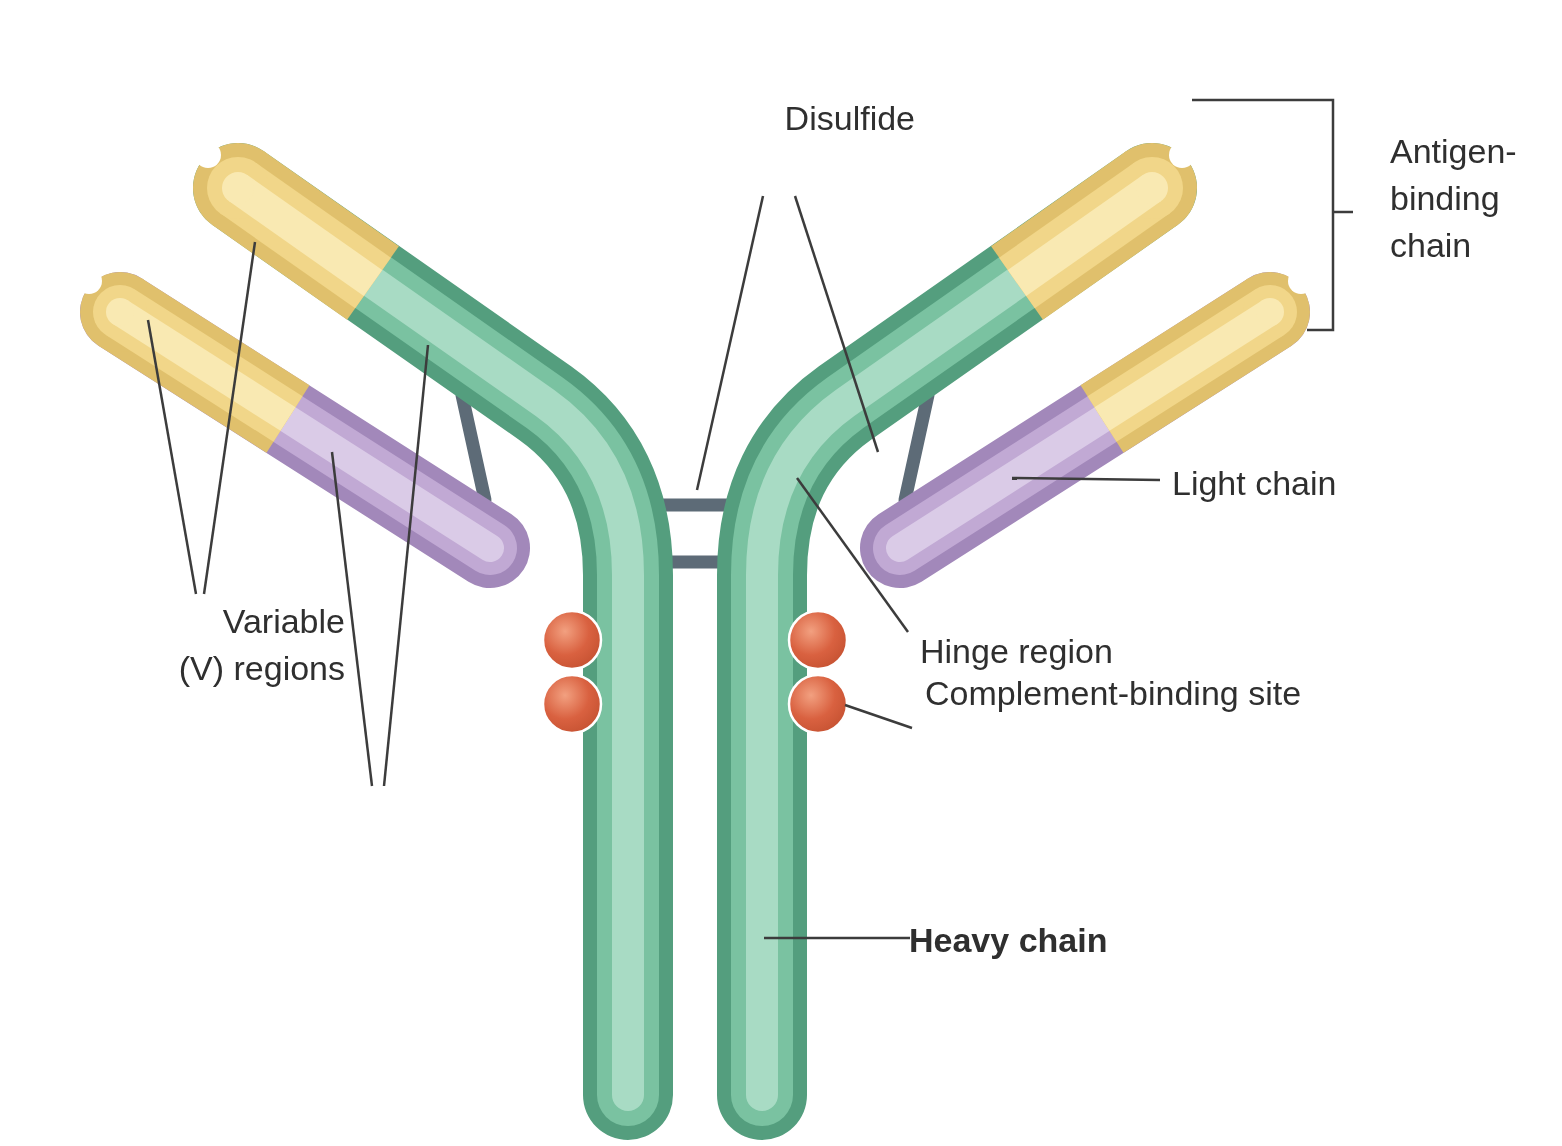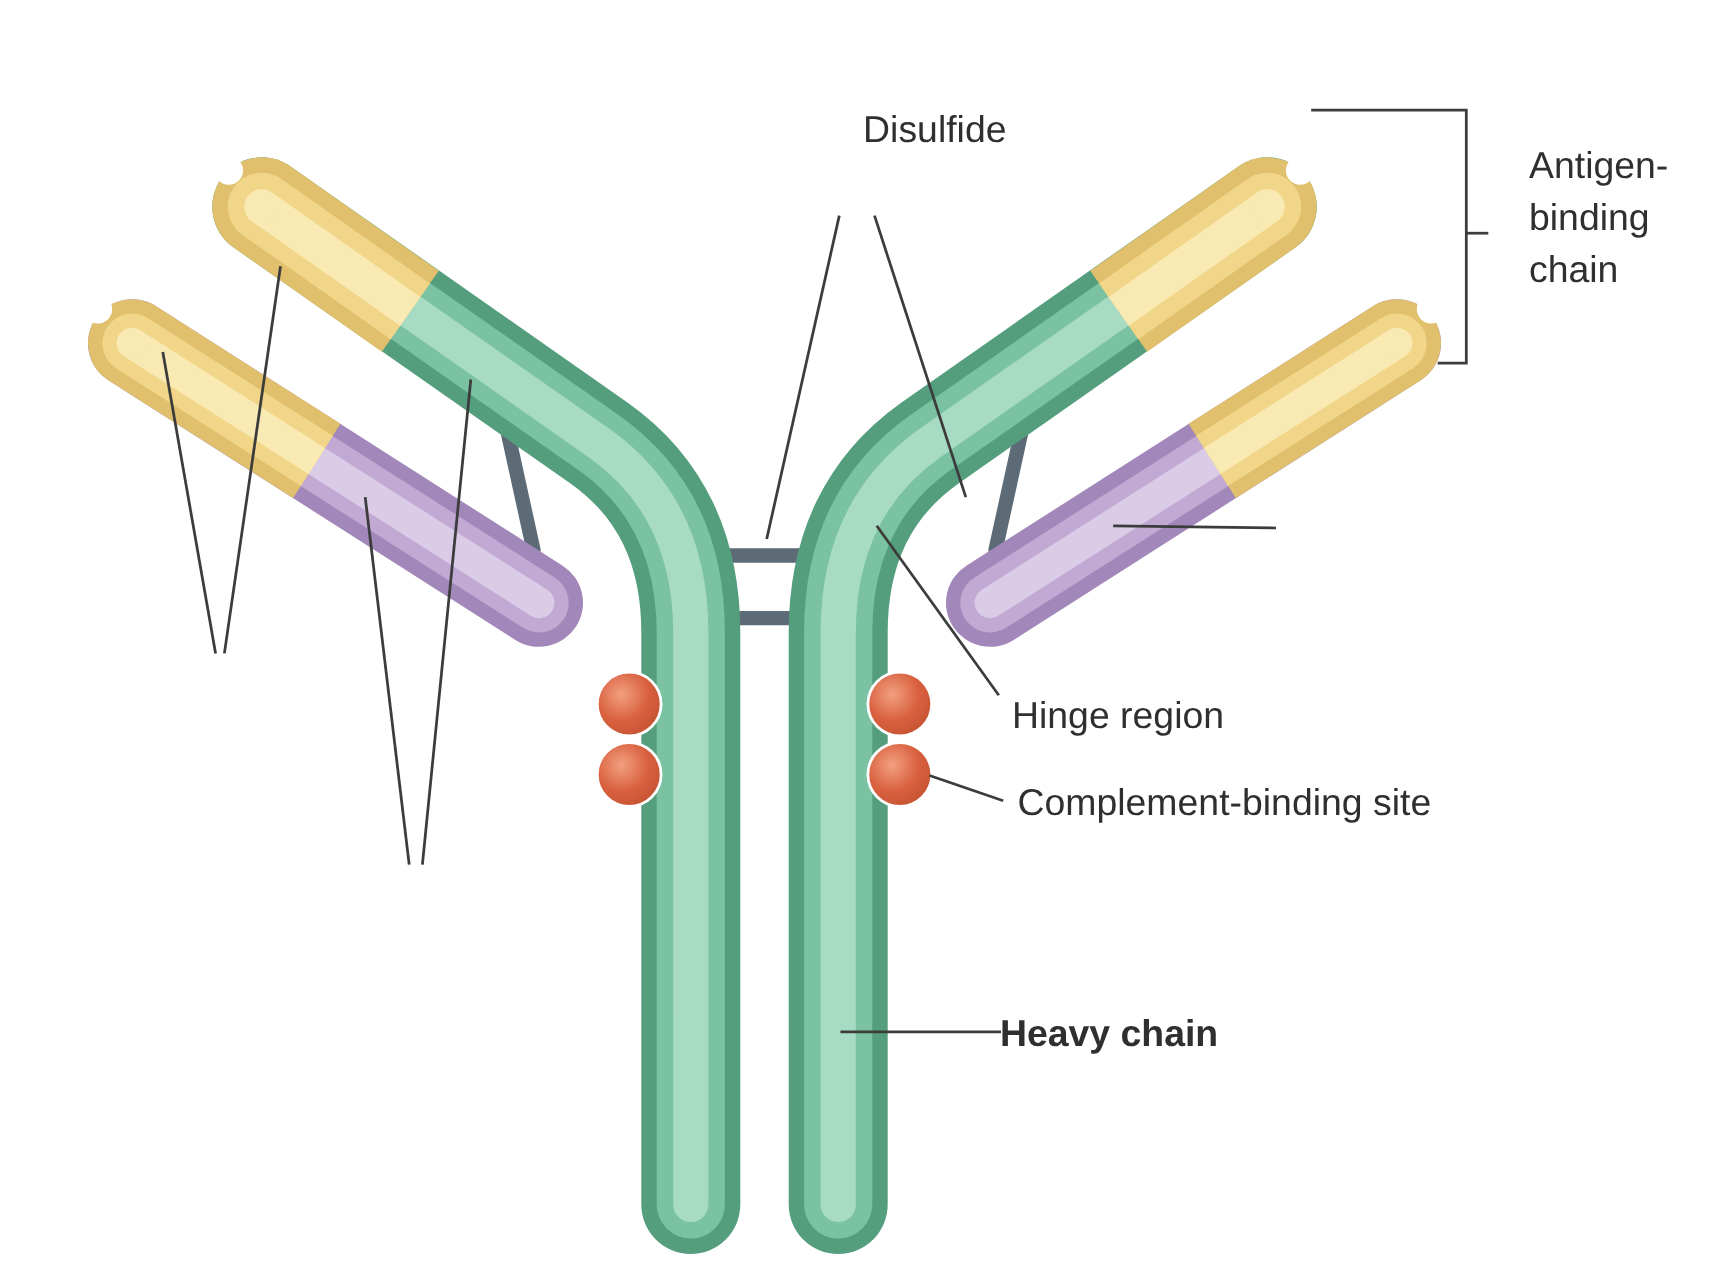--- a/index.html
+++ b/index.html
@@ -133,22 +133,27 @@
   <div class="label center" style="left:660px; top:95px; width:255px;">
     <span class="line">Disulfide</span>
   </div>
 
   <div class="label" style="left:1370px; top:128px;margin-left:20px;">
     <span class="line">Antigen-</span>
     <span class="line">binding</span>
     <span class="line">chain</span>
   </div>
 
+  <div class="label" style="left:1172px; top:460px;">Light chain</div>
 
   <div class="label" style="left:920px; top:628px;">Hinge region</div>
 
-  <div class="label" style="left:925px; top:707px;">Complement-binding site</div>
+  <div class="label" style="left:925px; top:670px;">Complement-binding site</div>
 
   <div class="label" style="left:909px; top:917px;font-weight:bold;">Heavy chain</div>
 
+  <div class="label center" style="left:60px; top:598px; width:285px;">
+    <span class="line">Variable</span>
+    <span class="line">(V) regions</span>
+  </div>
 
 
 </div>
 
 </body></html>

